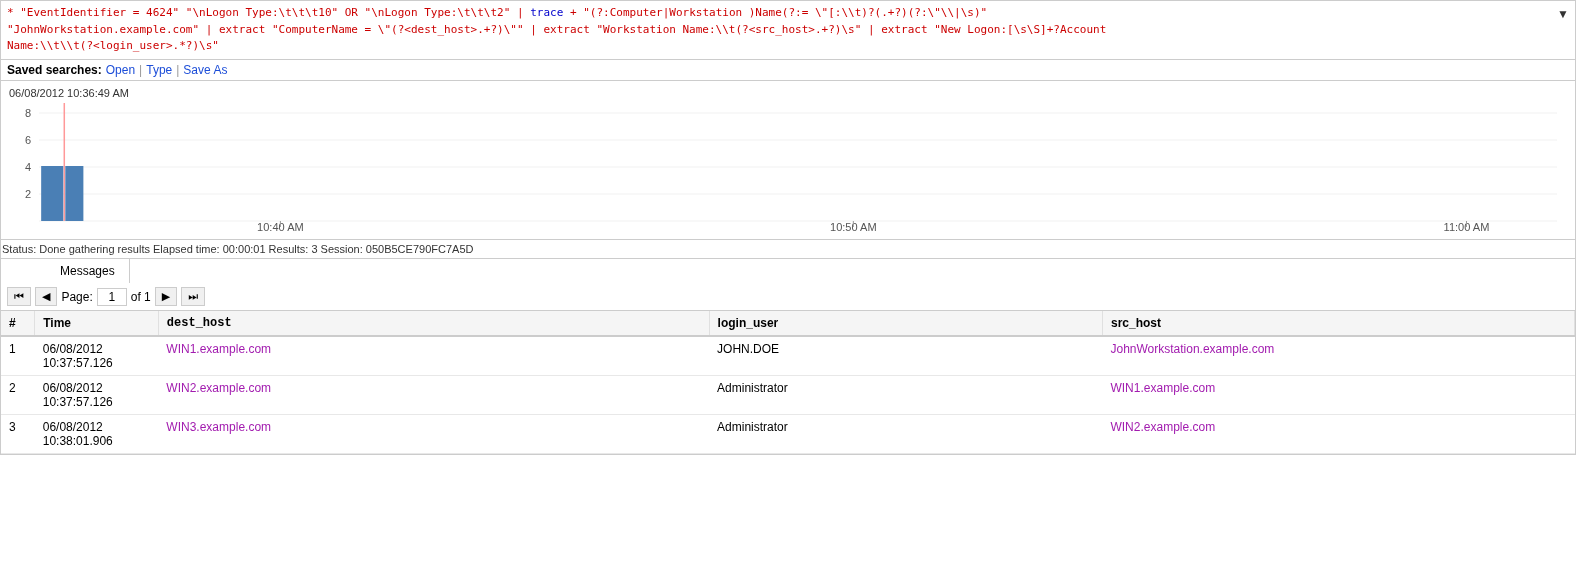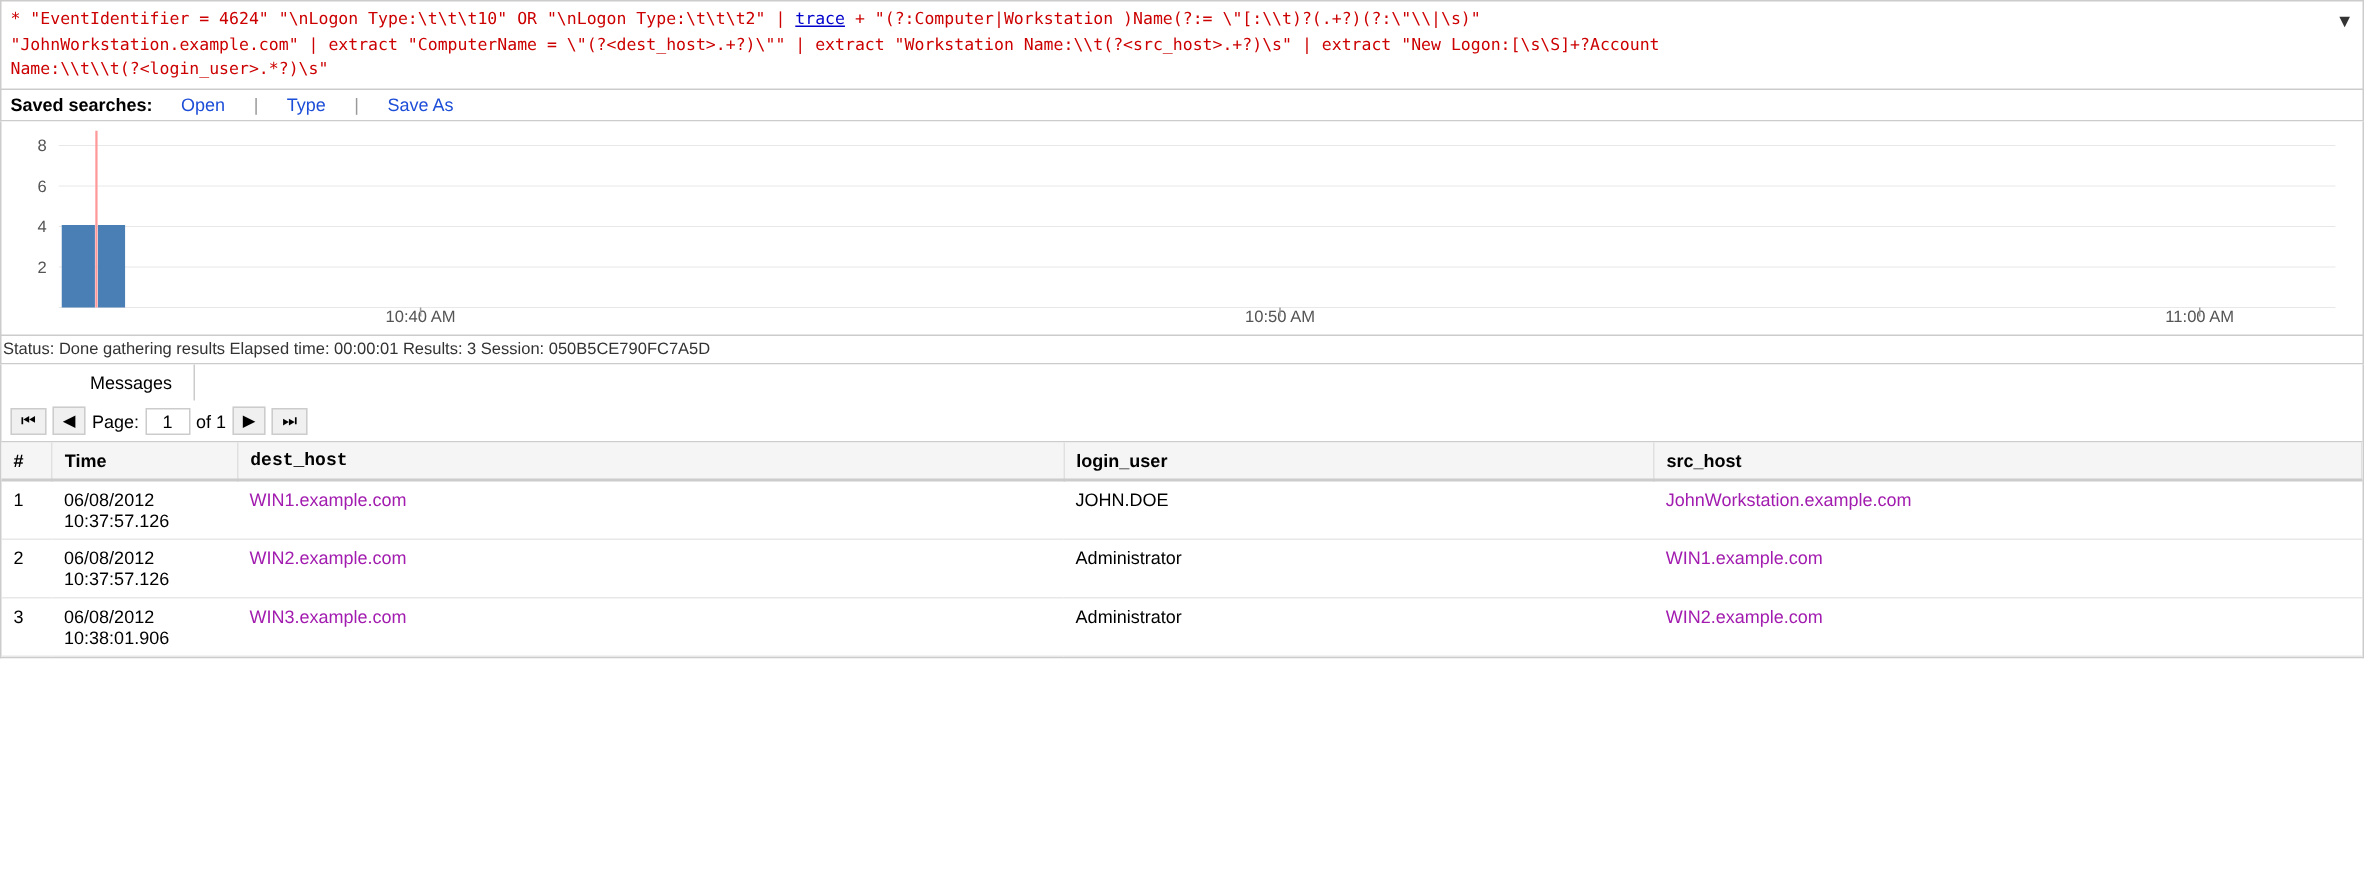--- a/index.html
+++ b/index.html
@@ -20,40 +20,39 @@
     }
     .search-text {
       font-family: monospace;
       font-size: 11px;
       color: #cc0000;
       line-height: 1.5;
       padding-right: 20px;
     }
     .search-text .highlight {
       color: #0000cc;
-      text-decoration: underline;
     }
     .dropdown-arrow {
       position: absolute;
       right: 6px;
       top: 6px;
       font-size: 12px;
       color: #333;
     }
 
     
     .saved-searches-bar {
       border-bottom: 1px solid #ccc;
       border-left: 1px solid #ccc;
       border-right: 1px solid #ccc;
       padding: 3px 6px;
       background: #fff;
       display: flex;
       align-items: center;
-      gap: 19px;
+      gap: 4px;
     }
     .saved-searches-label {
       font-weight: bold;
       font-size: 12px;
     }
     .saved-searches-link {
       color: #1d4ed8;
       text-decoration: none;
       font-size: 12px;
       cursor: pointer;
@@ -179,20 +178,21 @@
 <div class="saved-searches-bar">
   <span class="saved-searches-label">Saved searches:</span>
   <a class="saved-searches-link">Open</a>
   <span class="separator">|</span>
   <a class="saved-searches-link">Type</a>
   <span class="separator">|</span>
   <a class="saved-searches-link">Save As</a>
 </div>
 
 <div class="chart-area">
+  <div class="chart-timestamp">06/08/2012 10:36:49 AM</div>
   <div class="chart-container">
     <svg class="chart-svg" viewBox="0 0 1550 130" preserveAspectRatio="none">
 
       <line x1="30" y1="10" x2="1540" y2="10" stroke="#e0e0e0" stroke-width="0.5"></line>
       <line x1="30" y1="37" x2="1540" y2="37" stroke="#e0e0e0" stroke-width="0.5"></line>
       <line x1="30" y1="64" x2="1540" y2="64" stroke="#e0e0e0" stroke-width="0.5"></line>
       <line x1="30" y1="91" x2="1540" y2="91" stroke="#e0e0e0" stroke-width="0.5"></line>
       <line x1="30" y1="118" x2="1540" y2="118" stroke="#e0e0e0" stroke-width="0.5"></line>
 
       <text x="22" y="14" text-anchor="end" font-size="11" fill="#555">8</text>

